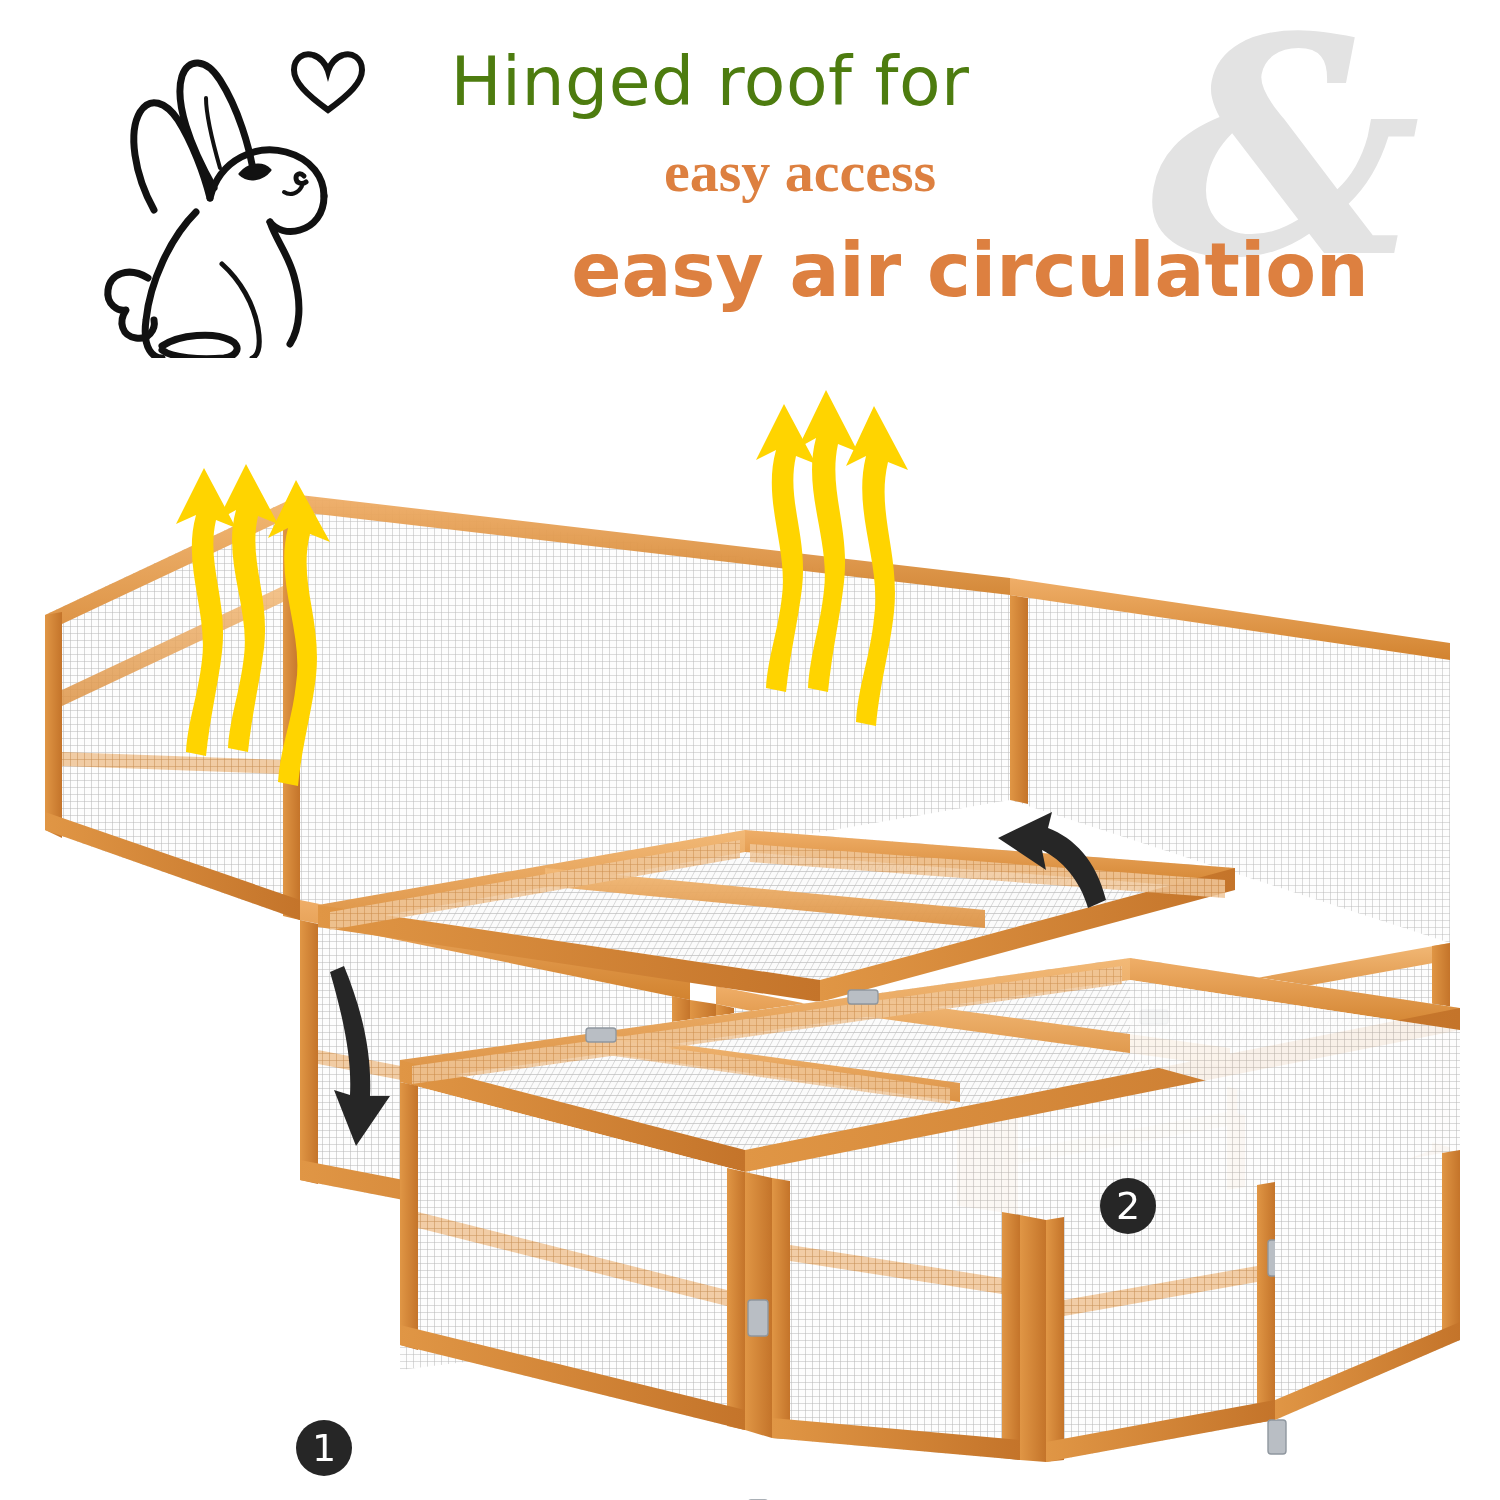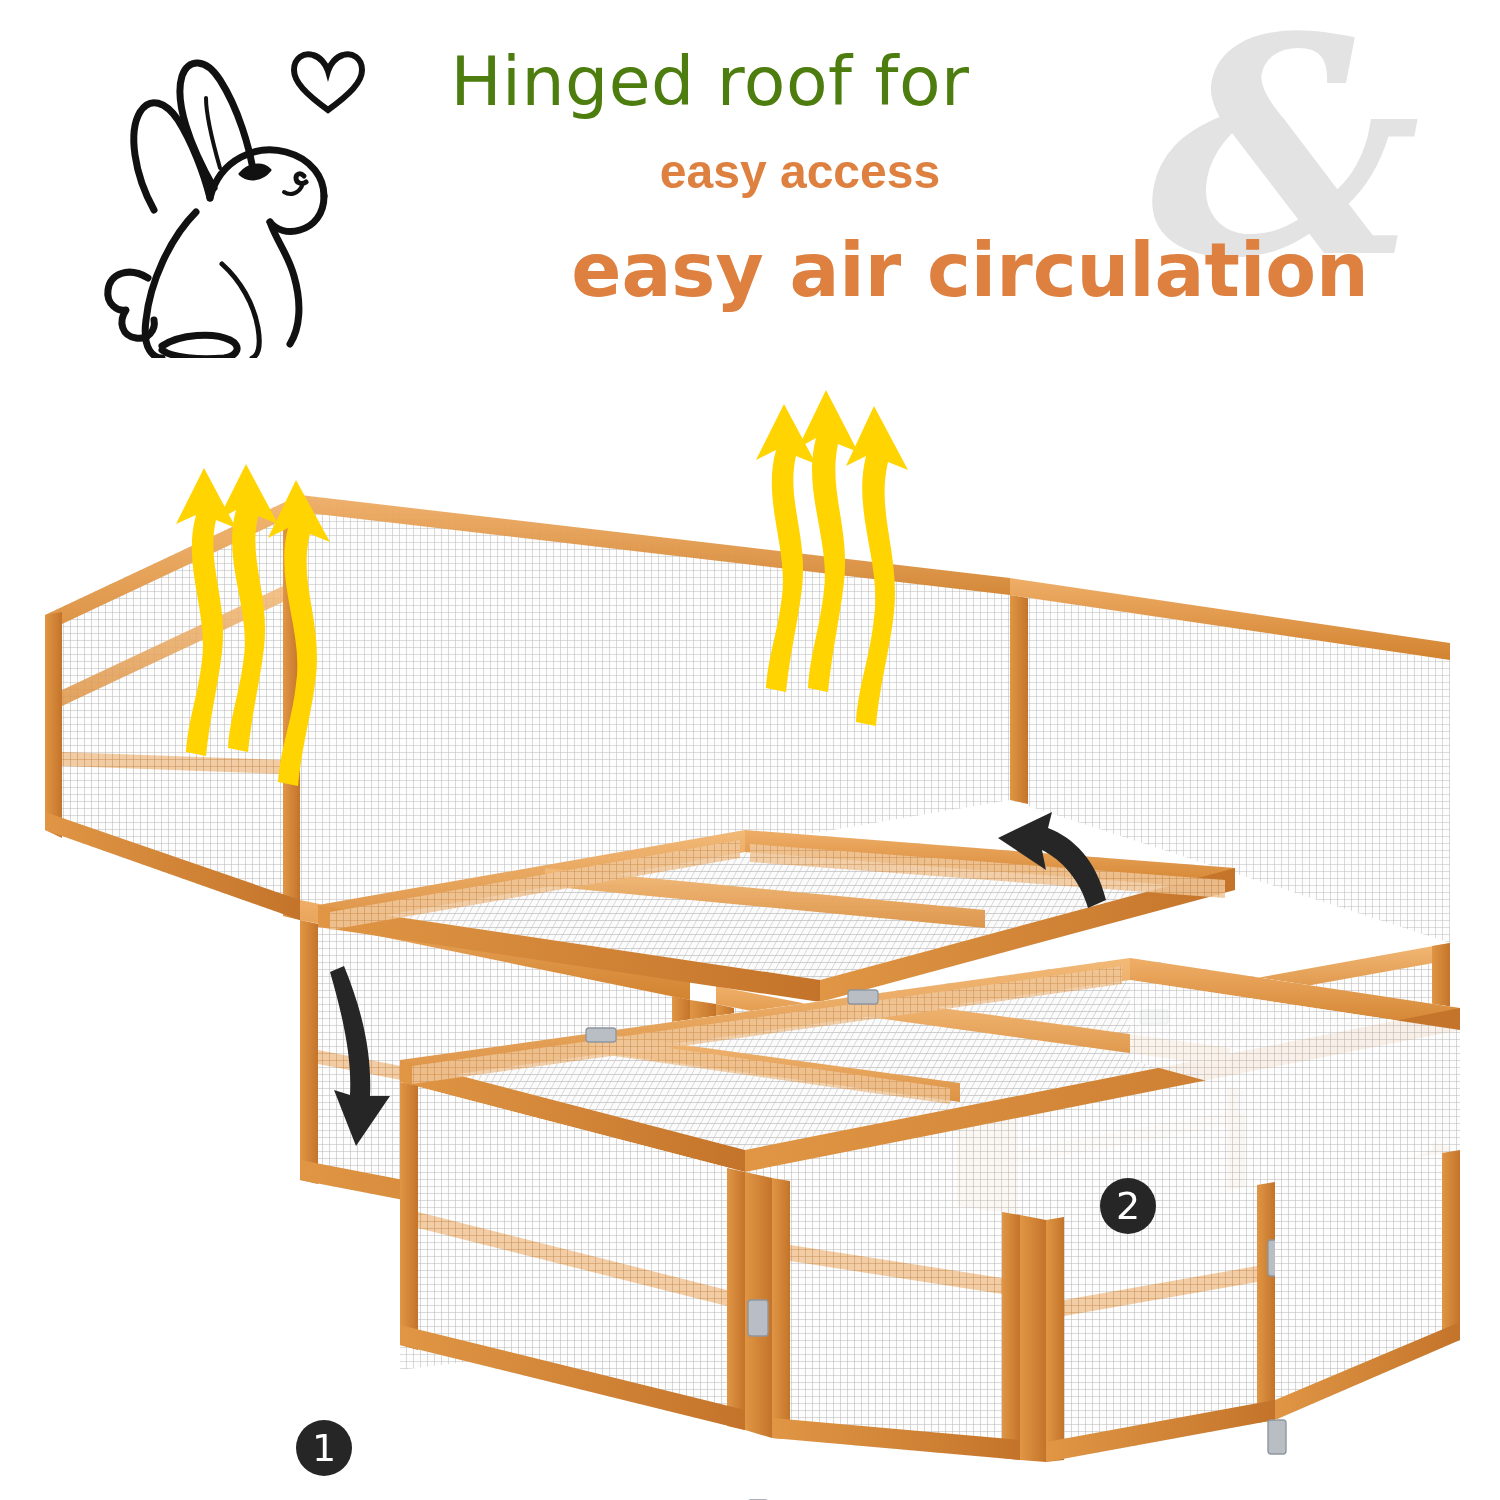--- a/index.html
+++ b/index.html
@@ -21,21 +21,21 @@
     font-family:"DejaVu Serif",serif;font-weight:700;font-style:italic;
     user-select:none;
   }
   .hl1{
     position:absolute;left:400px;top:36px;width:620px;height:92px;
     font-family:"DejaVu Sans",sans-serif;font-size:68px;line-height:92px;
     color:#4d7c0f;text-align:center;white-space:nowrap;letter-spacing:.5px;
   }
   .hl2{
     position:absolute;left:480px;top:124px;width:640px;height:96px;
-    font-family:Liberation Sans, sans-serif;font-weight:700;font-size:48px;line-height:96px;
+    font-family:Liberation Serif, serif;font-weight:700;font-size:58px;line-height:96px;
     color:#dd8040;text-align:center;white-space:nowrap;
   }
   .hl3{
     position:absolute;left:480px;top:222px;width:980px;height:96px;
     font-family:"DejaVu Sans",sans-serif;font-weight:700;font-size:74px;line-height:96px;
     color:#dd8040;text-align:center;white-space:nowrap;
   }
   .divider{position:absolute;left:0;top:316px;width:1500px;height:36px;}
 
   

